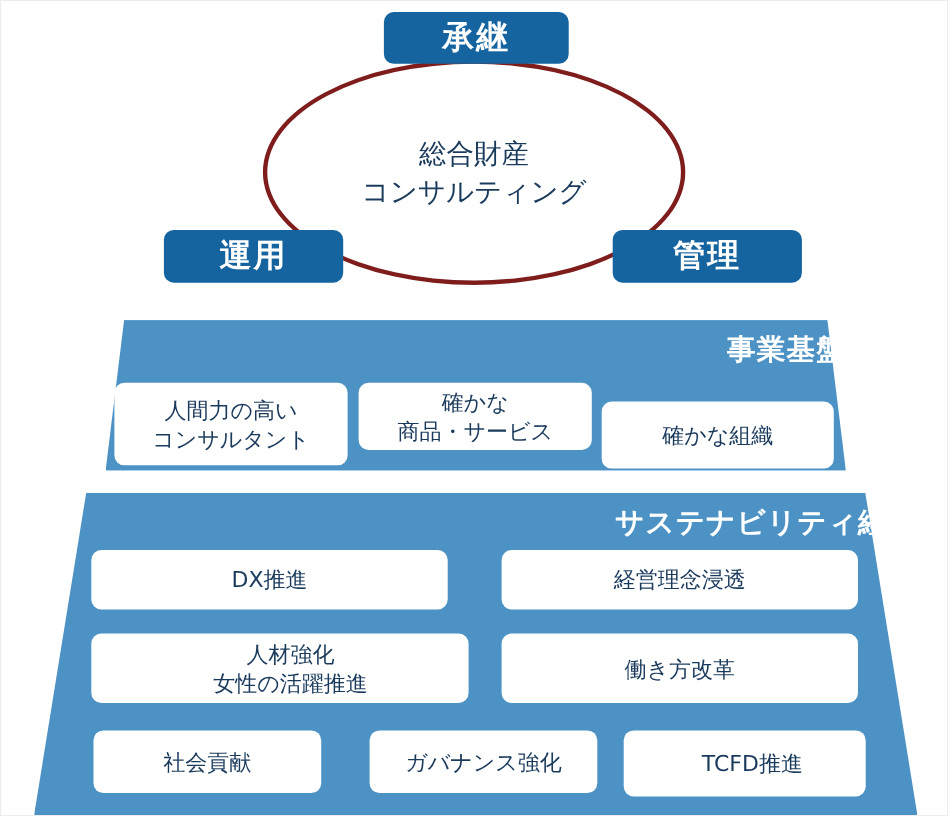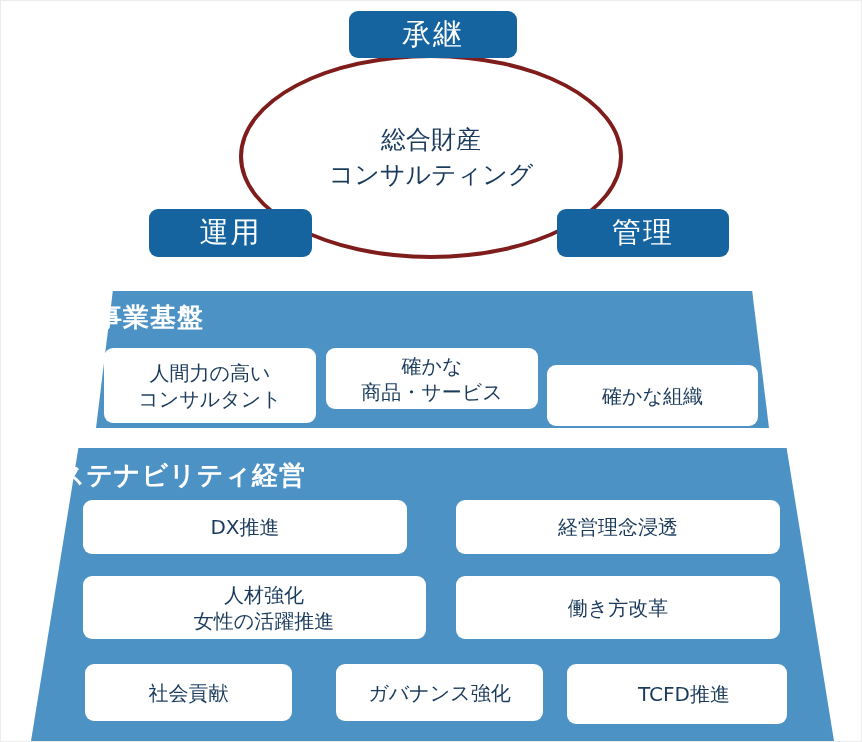--- a/index.html
+++ b/index.html
@@ -23,41 +23,41 @@
   }
   .ellipse-label {
     font-size:25px; color:#1a3a5c; text-align:center;
     white-space:pre-line; font-weight:500; line-height:1.4;
   }
 
   
   .badge {
     position:absolute; background:#15649f; color:#ffffff;
     border-radius:9px; display:flex; align-items:center; justify-content:center;
-    font-size:29px; font-weight:400; z-index:3; letter-spacing:2px;
+    font-size:29px; font-weight:700; z-index:3; letter-spacing:2px;
   }
   .badge-top   { left:348px; top:10px;  width:168px; height:47px; }
   .badge-left  { left:148px; top:208px; width:163px; height:48px; }
   .badge-right { left:556px; top:208px; width:172px; height:48px; }
 
   
   .trap { position:absolute; background:#4d92c5; z-index:1; }
   .trap-1 {
     left:95px; top:290px; width:673px; height:137px;
     clip-path:polygon(2.5% 0%, 97.5% 0%, 100% 100%, 0% 100%);
   }
   .trap-2 {
     left:30px; top:447px; width:803px; height:293px;
     clip-path:polygon(5.9% 0%, 94.1% 0%, 100% 100%, 0% 100%);
   }
 
   
   .tier-title {
     position:absolute; color:#ffffff; font-size:26px; font-weight:600;
-    text-align:left; z-index:2; letter-spacing:1px;
+    text-align:right; z-index:2; letter-spacing:1px;
   }
   .title-1 { left:95px; top:299px; width:673px; }
   .title-2 { left:30px; top:457px; width:803px; }
 
   
   .wbox {
     position:absolute; background:#ffffff; border-radius:9px;
     display:flex; align-items:center; justify-content:center;
     text-align:center; color:#1a3a5c; font-size:20px; font-weight:500;
     line-height:1.3; white-space:pre-line; z-index:2;

